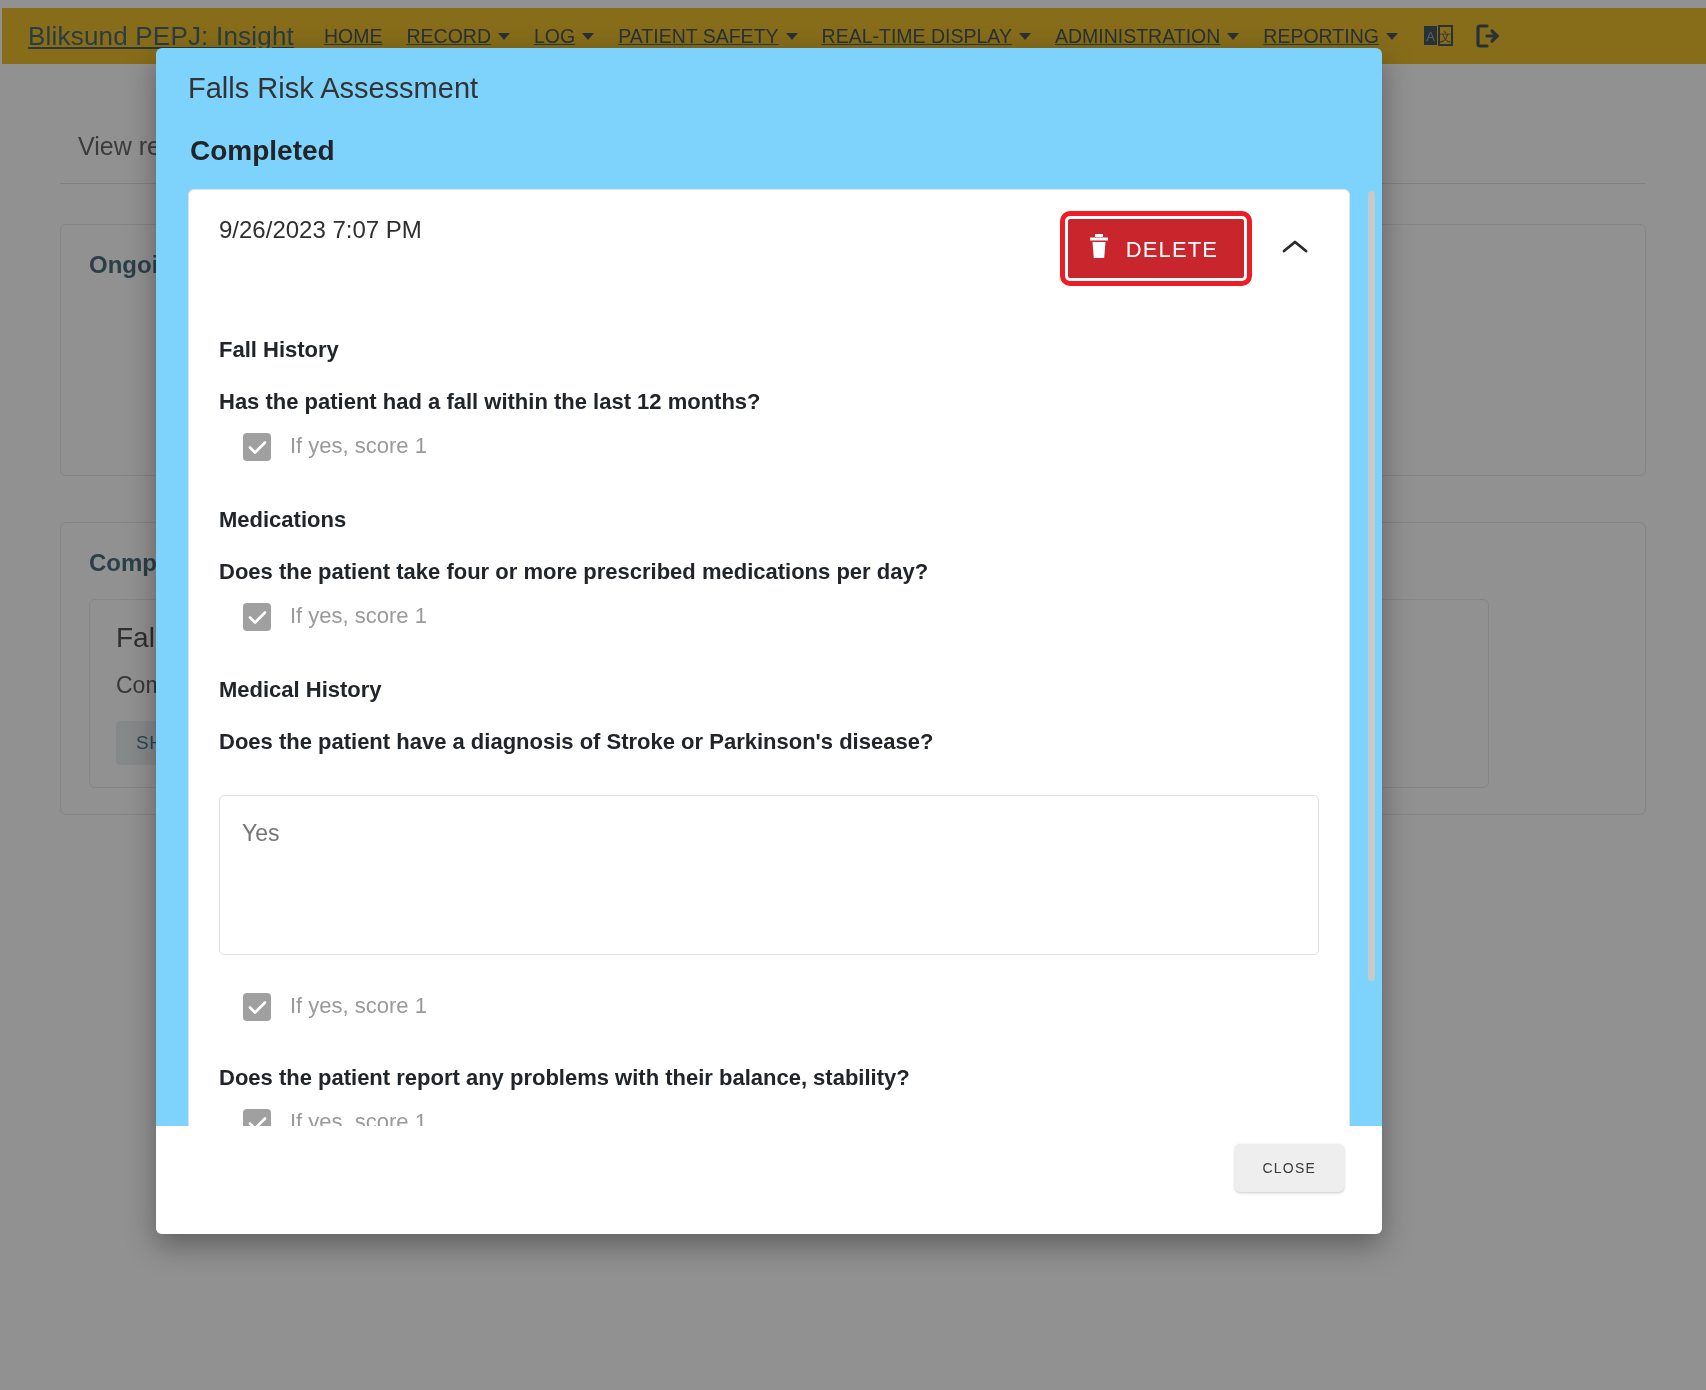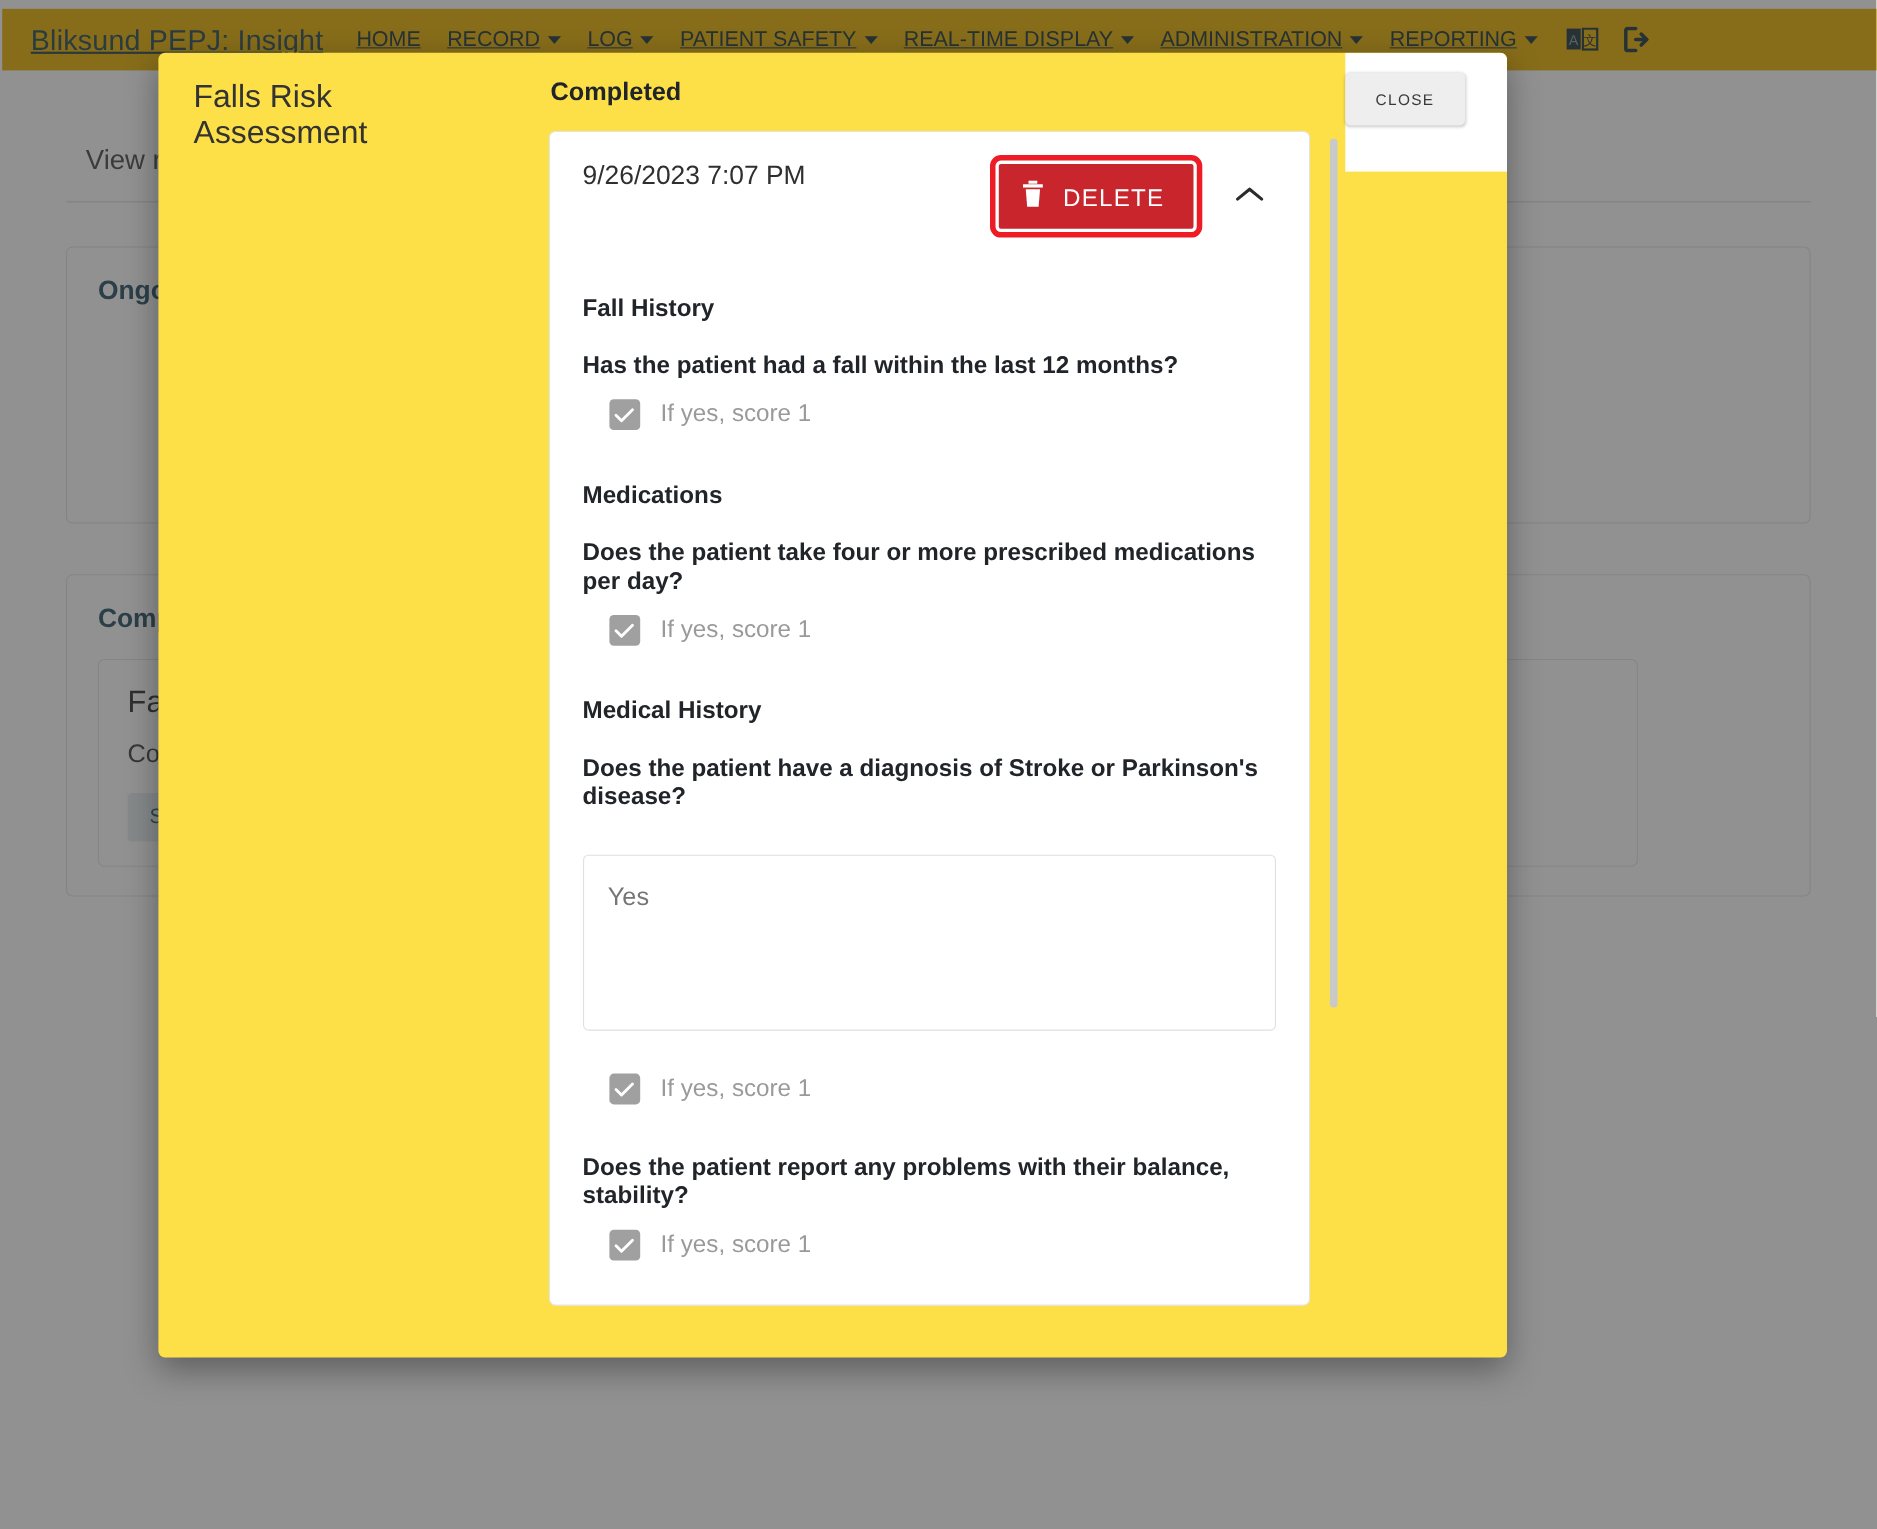--- a/index.html
+++ b/index.html
@@ -99,43 +99,43 @@
   
   .backdrop {
     position: absolute; inset: 0;
     background: rgba(45,45,45,0.52);
     z-index: 5;
   }
 
   
   .modal {
     position: absolute;
-    left: 144px; top: 48px;
+    left: 156px; top: 48px;
     width: 1226px; height: 1186px;
-    background: #fde047;
+    background: #7dd3fc;
     border-radius: 6px;
     box-shadow: 0 11px 30px rgba(0,0,0,.35);
     z-index: 10;
-    display: flex; 
+    display: flex; flex-direction: column;
     overflow: hidden;
   }
   .modal-title {
     font-size: 29px;
     color: #333333;
     padding: 24px 32px 8px 32px;
     font-weight: normal;
   }
   .modal-scroll {
     flex: 1 1 auto;
     overflow: hidden;
     position: relative;
     padding: 0 32px 0 32px;
   }
   .status-label {
-    font-size: 23px; font-weight: bold; color: #212529;
+    font-size: 28px; font-weight: bold; color: #212529;
     margin: 22px 0 22px 2px;
   }
   .assessment-card {
     border: 1px solid #e3e3e3;
     border-radius: 6px;
     padding: 0 30px 30px 30px;
     background: #fff;
   }
   .card-head {
     display: flex; align-items: flex-start; justify-content: space-between;

